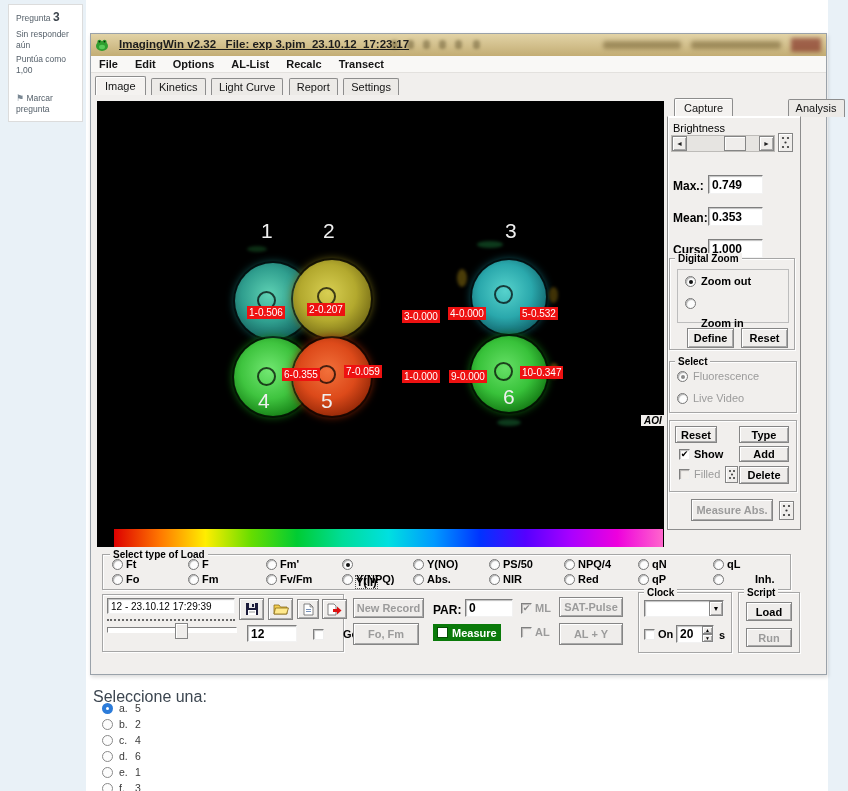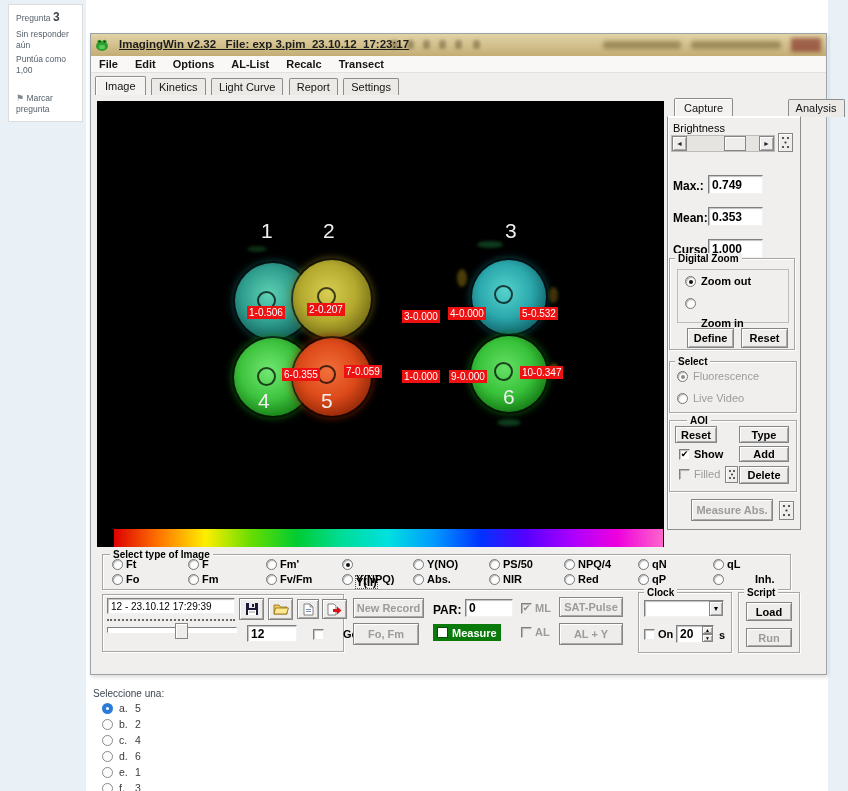--- a/index.html
+++ b/index.html
@@ -60,21 +60,21 @@
   .focusbox{outline:1px dotted #555;}
 
   .sbarbtn{width:15px;height:15px;font-size:7px;color:#222;}
   .dice{width:13px;height:17px;background:#efedeb;border:1px solid #858585;box-shadow:inset 1px 1px 0 #fff;display:flex;align-items:center;justify-content:center;}
 
   .mgreen{background:var(--measure_green,#0a7a0a);display:flex;align-items:center;gap:4px;padding:0 4px;box-sizing:border-box;cursor:pointer;}
   .mgreen .mtxt{color:#fff;font-size:11px;font-weight:bold;}
   .mgreen .mbox{width:9px;height:9px;background:#fff;border:1px solid #044e04;}
 
   
-  .ansprompt{font-size:10px;color:#3c4650;}
+  .ansprompt{font-size:16px;color:#3c4650;}
   .ansletter,.anstext{font-size:10.5px;color:#3a3a3a;}
   .arad{width:11px;height:11px;border-radius:50%;background:#fdfdfd;border:1px solid #8a8a8a;box-sizing:border-box;cursor:pointer;}
   .arad.sel{border:none;background:#fff;box-shadow:inset 0 0 0 4px var(--answer_blue,#2b7bd9);}
 
   .ticks{height:3px;border-top:2px dotted #666;}
   .slider-ch{height:4px;background:#fff;border:1px solid #7f7f7f;border-bottom-color:#fff;border-right-color:#fff;}
   .sthumb{width:11px;height:14px;background:#efedeb;border:1px solid #858585;box-shadow:inset 1px 1px 0 #fff;}
 </style>
 </head>
 <body>
@@ -220,21 +220,21 @@
       
       <div class="abs gb" style="left:578px;top:266px;width:128px;height:52px;"></div>
       <span class="abs gbtitle" style="left:584px;top:261px;">Select</span>
       <span class="abs rad on graydot" style="left:586px;top:276px;"></span>
       <span class="abs lbln gray" style="left:602px;top:275px;">Fluorescence</span>
       <span class="abs rad" style="left:586px;top:298px;"></span>
       <span class="abs lbln gray" style="left:602px;top:297px;">Live Video</span>
 
       
       <div class="abs gb" style="left:578px;top:325px;width:128px;height:72px;"></div>
-      <span class="abs gbtitle" style="left:596px;top:320px;">AOI</span>
+      <span class="abs gbtitle" style="left:550px;top:320px;font-style:italic;">AOI</span>
       <div class="abs btn" style="left:584px;top:331px;width:42px;height:17px;">Reset</div>
       <div class="abs btn" style="left:648px;top:331px;width:50px;height:17px;">Type</div>
       <span class="abs cb" style="left:588px;top:354px;">✔</span>
       <span class="abs lbl" style="left:603px;top:353px;">Show</span>
       <div class="abs btn" style="left:648px;top:351px;width:50px;height:16px;">Add</div>
       <span class="abs cb dis" style="left:588px;top:374px;"></span>
       <span class="abs lbln gray" style="left:603px;top:373px;">Filled</span>
       <span class="abs dice" style="left:634px;top:371px;width:11px;height:15px;">
           <svg width="8" height="11" viewBox="0 0 8 11">
             <circle cx="2" cy="2" r="1" fill="#333"></circle>
@@ -252,21 +252,21 @@
             <circle cx="2" cy="2" r="1.1" fill="#333"></circle>
             <circle cx="7" cy="2" r="1.1" fill="#333"></circle>
             <circle cx="4.5" cy="6.5" r="1.1" fill="#333"></circle>
             <circle cx="2" cy="11" r="1.1" fill="#333"></circle>
             <circle cx="7" cy="11" r="1.1" fill="#333"></circle>
           </svg>
         </span>
 
       
       <div class="abs gb" style="left:11px;top:459px;width:689px;height:36px;background:#f1efed;"></div>
-      <span class="abs gbtitle" style="left:19px;top:454px;">Select type of Image</span>
+      <span class="abs gbtitle" style="left:19px;top:454px;">Select type of Load</span>
 
       <span class="abs rad" style="left:21px;top:464px;"></span><span class="abs lbl" style="left:35px;top:463px;">Ft</span>
       <span class="abs rad" style="left:97px;top:464px;"></span><span class="abs lbl" style="left:111px;top:463px;">F</span>
       <span class="abs rad" style="left:175px;top:464px;"></span><span class="abs lbl" style="left:189px;top:463px;">Fm'</span>
       <span class="abs rad on" style="left:251px;top:464px;"></span><span class="abs lbl focusbox" style="left:265px;top:463px;margin-top:18px;">Y(II)</span>
       <span class="abs rad" style="left:322px;top:464px;"></span><span class="abs lbl" style="left:336px;top:463px;">Y(NO)</span>
       <span class="abs rad" style="left:398px;top:464px;"></span><span class="abs lbl" style="left:412px;top:463px;">PS/50</span>
       <span class="abs rad" style="left:473px;top:464px;"></span><span class="abs lbl" style="left:487px;top:463px;">NPQ/4</span>
       <span class="abs rad" style="left:547px;top:464px;"></span><span class="abs lbl" style="left:561px;top:463px;">qN</span>
       <span class="abs rad" style="left:622px;top:464px;"></span><span class="abs lbl" style="left:636px;top:463px;">qL</span>

